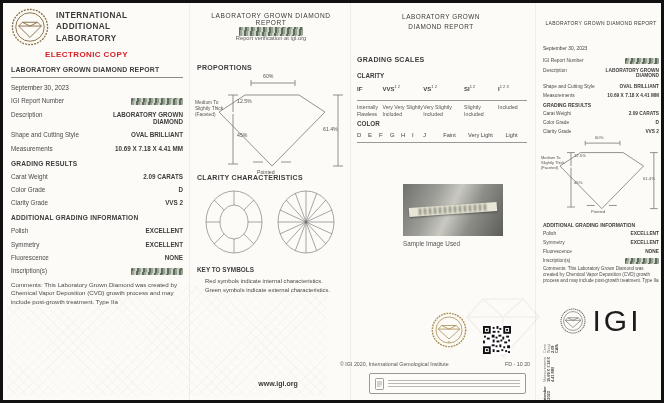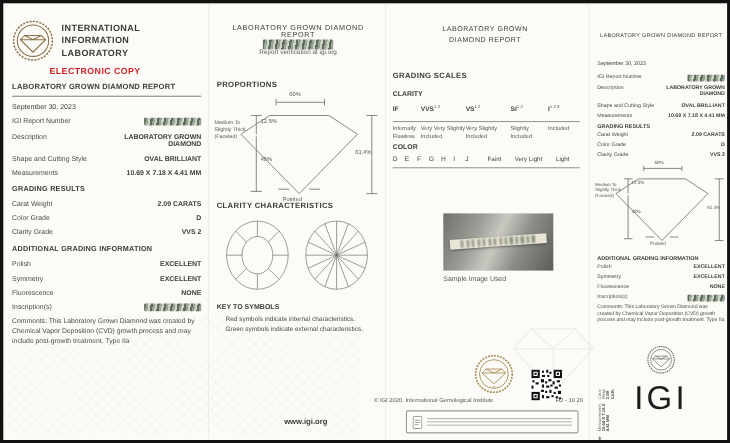--- a/index.html
+++ b/index.html
@@ -5,21 +5,21 @@
   html,body{margin:0;padding:0;}
   body{background:#111;width:664px;height:403px;position:relative;font-family:"Liberation Sans",sans-serif;}
   #cert{position:absolute;inset:3px;background:#fcfbf7;overflow:hidden;color:#3c3c3c;}
   .fold{position:absolute;top:0;bottom:0;width:1px;background:rgba(0,0,0,.05);}
   
   .wm{position:absolute;left:4px;bottom:4px;width:320px;height:110px;opacity:.5;
       background-image:repeating-linear-gradient(45deg,rgba(130,128,118,.07) 0 1px,transparent 1px 7px),
                        repeating-linear-gradient(-45deg,rgba(130,128,118,.07) 0 1px,transparent 1px 7px);}
   .ghost-diamond{position:absolute;opacity:.05;}
   
-  .panel{position:absolute;top:15px;}
+  .panel{position:absolute;top:5px;}
   #p-left{left:8px;width:172px;}
   #p-mid{left:192px;width:152px;height:392px;}
   #p-scales{left:350px;width:176px;height:392px;}
   #p-right{left:538px;width:120px;height:392px;}
   
   .logo-row{display:flex;align-items:center;gap:7px;}
   .inst-name{font-size:8.2px;font-weight:bold;letter-spacing:.4px;line-height:1.35;color:#3a3a3a;}
   .ecopy{margin:4px 0 0 34px;font-size:8px;font-weight:bold;letter-spacing:.4px;color:#d42127;}
   .rep-title{margin-top:7px;font-size:6.9px;font-weight:bold;letter-spacing:.2px;border-bottom:1px solid #8a8a8a;padding-bottom:4px;}
   .date{margin-top:6px;font-size:6.4px;}
@@ -78,21 +78,21 @@
   .mrow{position:absolute;left:2px;right:2px;display:flex;justify-content:space-between;font-size:4.8px;}
   .mrow .lbl{color:#4a4a4a;}
   .mrow .val{font-weight:bold;text-align:right;max-width:60px;}
   .msec{position:absolute;left:2px;font-weight:bold;font-size:5px;}
   .mini .redacted{width:34px;height:6px;}
   .mini-prop{position:absolute;left:0;top:128px;width:120px;height:84px;}
   .mini-prop svg{position:absolute;inset:0;}
   .mini-prop .pd-lbl{font-size:4.2px;}
   .mini-prop .pd-girdle{width:26px;font-size:4px;}
   .mcomments{position:absolute;left:2px;top:258px;right:2px;font-size:4.6px;line-height:1.35;color:#4a4a4a;}
-  .igi-logo{position:absolute;left:0;right:0;top:296px;display:flex;align-items:center;justify-content:center;gap:6px;flex-direction:column;}
+  .igi-logo{position:absolute;left:0;right:0;top:296px;display:flex;align-items:center;justify-content:center;gap:6px;}
   .igi-word{font-size:30px;letter-spacing:3px;color:#1c1c1c;font-family:"Liberation Sans",sans-serif;}
   .side-tab{position:absolute;left:2px;top:336px;width:116px;height:62px;writing-mode:vertical-rl;transform:rotate(180deg);
      display:flex;gap:4px;font-size:3.8px;color:#555;overflow:hidden;}
   .st-row .st-l{color:#777;}
   .st-row .st-v{font-weight:bold;color:#444;}
   svg{display:block;}
 </style>
 </head>
 <body>
 
@@ -107,21 +107,21 @@
 
   <div id="p-left" class="panel">
     <div class="logo-row">
       <svg width="38" height="38" viewBox="0 0 40 40">
         <circle cx="20" cy="20" r="18.5" fill="none" stroke="#8a6f45" stroke-width="1.4" stroke-dasharray="2 1.2"></circle>
         <circle cx="20" cy="20" r="15" fill="none" stroke="#8a6f45" stroke-width="1"></circle>
         <path d="M12 15 L28 15 L32 19 L20 31 L8 19 Z M12 15 L20 19 L28 15 M8 19 L32 19" fill="none" stroke="#8a6f45" stroke-width="1"></path>
       </svg>
       <div class="inst-name">
         <div>INTERNATIONAL</div>
-        <div>INFORMATION</div>
+        <div>ADDITIONAL</div>
         <div>LABORATORY</div>
       </div>
     </div>
     <div class="ecopy">ELECTRONIC COPY</div>
     <div class="rep-title">LABORATORY GROWN DIAMOND REPORT</div>
     <div class="date">September 30, 2023</div>
 
     <div class="row">
       <span class="lbl">IGI Report Number</span>
       <span class="val"><span class="redacted"></span></span>

